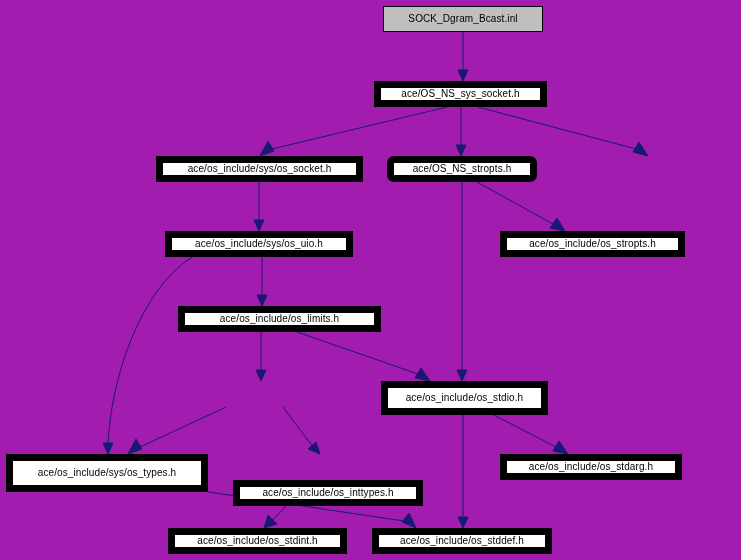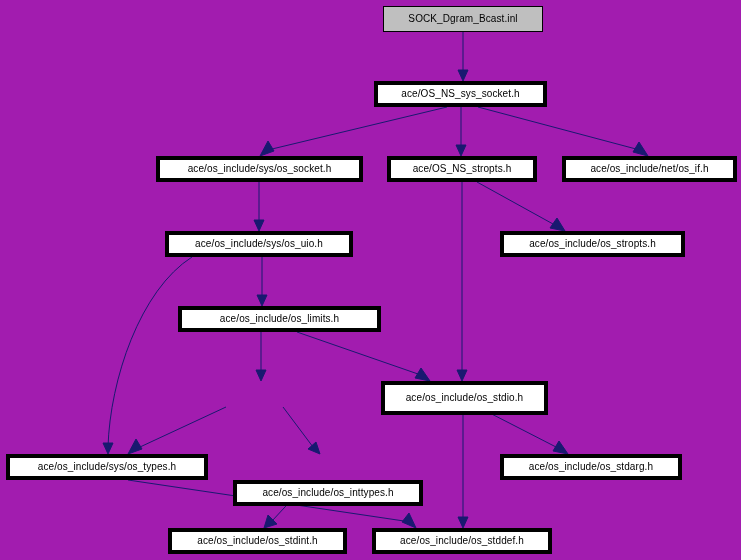--- a/index.html
+++ b/index.html
@@ -24,21 +24,21 @@
     position: absolute;
     left: 0;
     top: 0;
     width: 741px;
     height: 560px;
     pointer-events: none;
   }
   .node {
     position: absolute;
     box-sizing: border-box;
-    border: 4px solid #ec4899;
+    border: 7px solid #ec4899;
     background: #ffffff;
     color: #000000;
     font-size: 10px;
     font-family: "Liberation Sans", sans-serif;
     line-height: 1;
     display: flex;
     align-items: center;
     justify-content: center;
     white-space: nowrap;
     letter-spacing: 0.1px;
@@ -94,39 +94,36 @@
     </svg>
 <div class="node root" style="left: 383px; top: 6px; width: 160px; height: 26px; border-color: rgb(0, 0, 0); background: rgb(191, 191, 191);">
       <span class="node-label">SOCK_Dgram_Bcast.inl</span>
     </div>
     <div class="node" style="left: 374px; top: 81px; width: 173px; height: 26px; border-color: rgb(0, 0, 0); background: rgb(255, 255, 255);">
       <span class="node-label">ace/OS_NS_sys_socket.h</span>
     </div>
     <div class="node" style="left: 156px; top: 156px; width: 207px; height: 26px; border-color: rgb(0, 0, 0); background: rgb(255, 255, 255);">
       <span class="node-label">ace/os_include/sys/os_socket.h</span>
     </div>
-    <div class="node" style="left: 387px; top: 156px; width: 150px; height: 26px; border-color: rgb(0, 0, 0); background: rgb(255, 255, 255);">
+    <div class="node" style="left: 387px; top: 156px; width: 150px; height: 26px; border-color: rgb(0, 0, 0); background: rgb(255, 255, 255); border-radius: 7px;">
       <span class="node-label">ace/OS_NS_stropts.h</span>
-    </div>
-    <div class="node" style="left: 562px; top: 156px; width: 175px; height: 26px; border-color: rgb(0, 0, 0); background: rgb(255, 255, 255);">
-      <span class="node-label">ace/os_include/net/os_if.h</span>
     </div>
     <div class="node" style="left: 165px; top: 231px; width: 188px; height: 26px; border-color: rgb(0, 0, 0); background: rgb(255, 255, 255);">
       <span class="node-label">ace/os_include/sys/os_uio.h</span>
     </div>
     <div class="node" style="left: 500px; top: 231px; width: 185px; height: 26px; border-color: rgb(0, 0, 0); background: rgb(255, 255, 255);">
       <span class="node-label">ace/os_include/os_stropts.h</span>
     </div>
     <div class="node" style="left: 178px; top: 306px; width: 203px; height: 26px; border-color: rgb(0, 0, 0); background: rgb(255, 255, 255);">
       <span class="node-label">ace/os_include/os_limits.h</span>
     </div>
     <div class="node" style="left: 381px; top: 381px; width: 167px; height: 34px; border-color: rgb(0, 0, 0); background: rgb(255, 255, 255);">
       <span class="node-label">ace/os_include/os_stdio.h</span>
     </div>
-    <div class="node" style="left: 6px; top: 454px; width: 202px; height: 26px; border-color: rgb(0, 0, 0); background: rgb(255, 255, 255); align-items: center;">
+    <div class="node" style="left: 6px; top: 454px; width: 202px; height: 38px; border-color: rgb(0, 0, 0); background: rgb(255, 255, 255); align-items: center;">
       <span class="node-label">ace/os_include/sys/os_types.h</span>
     </div>
     <div class="node" style="left: 233px; top: 480px; width: 190px; height: 26px; border-color: rgb(0, 0, 0); background: rgb(255, 255, 255);">
       <span class="node-label">ace/os_include/os_inttypes.h</span>
     </div>
     <div class="node" style="left: 500px; top: 454px; width: 182px; height: 26px; border-color: rgb(0, 0, 0); background: rgb(255, 255, 255);">
       <span class="node-label">ace/os_include/os_stdarg.h</span>
     </div>
     <div class="node" style="left: 372px; top: 528px; width: 180px; height: 26px; border-color: rgb(0, 0, 0); background: rgb(255, 255, 255);">
       <span class="node-label">ace/os_include/os_stddef.h</span>

